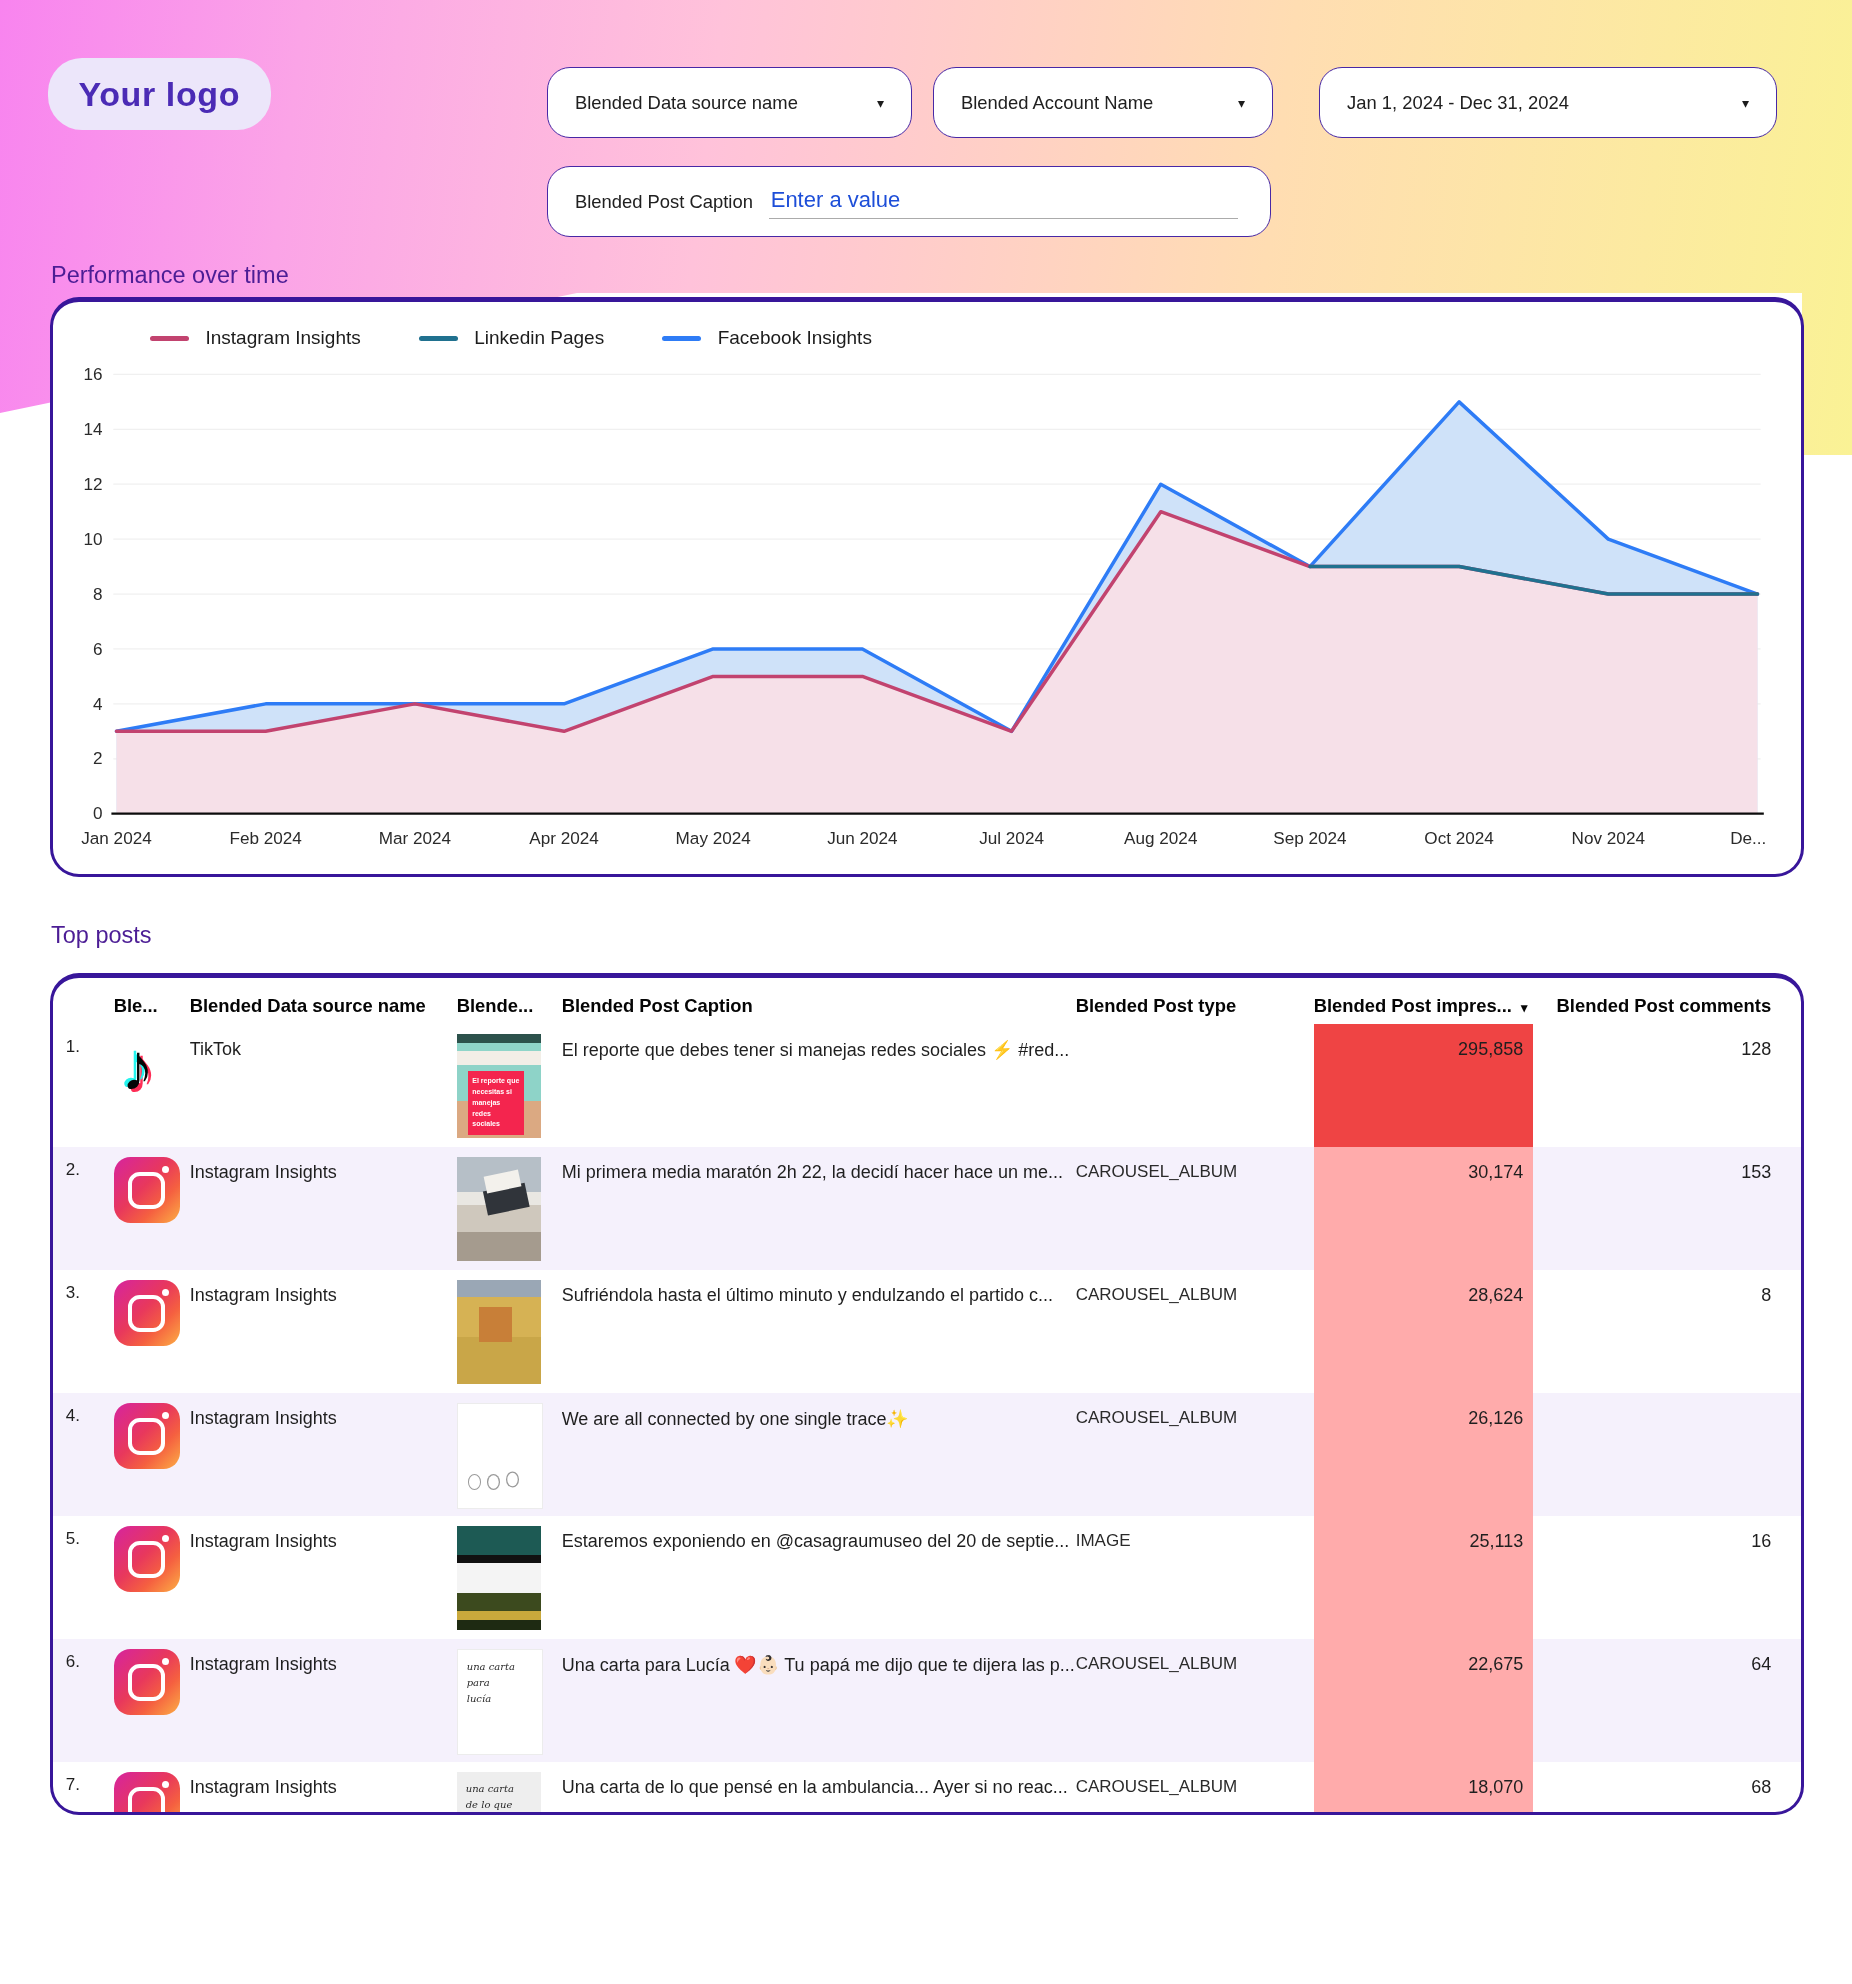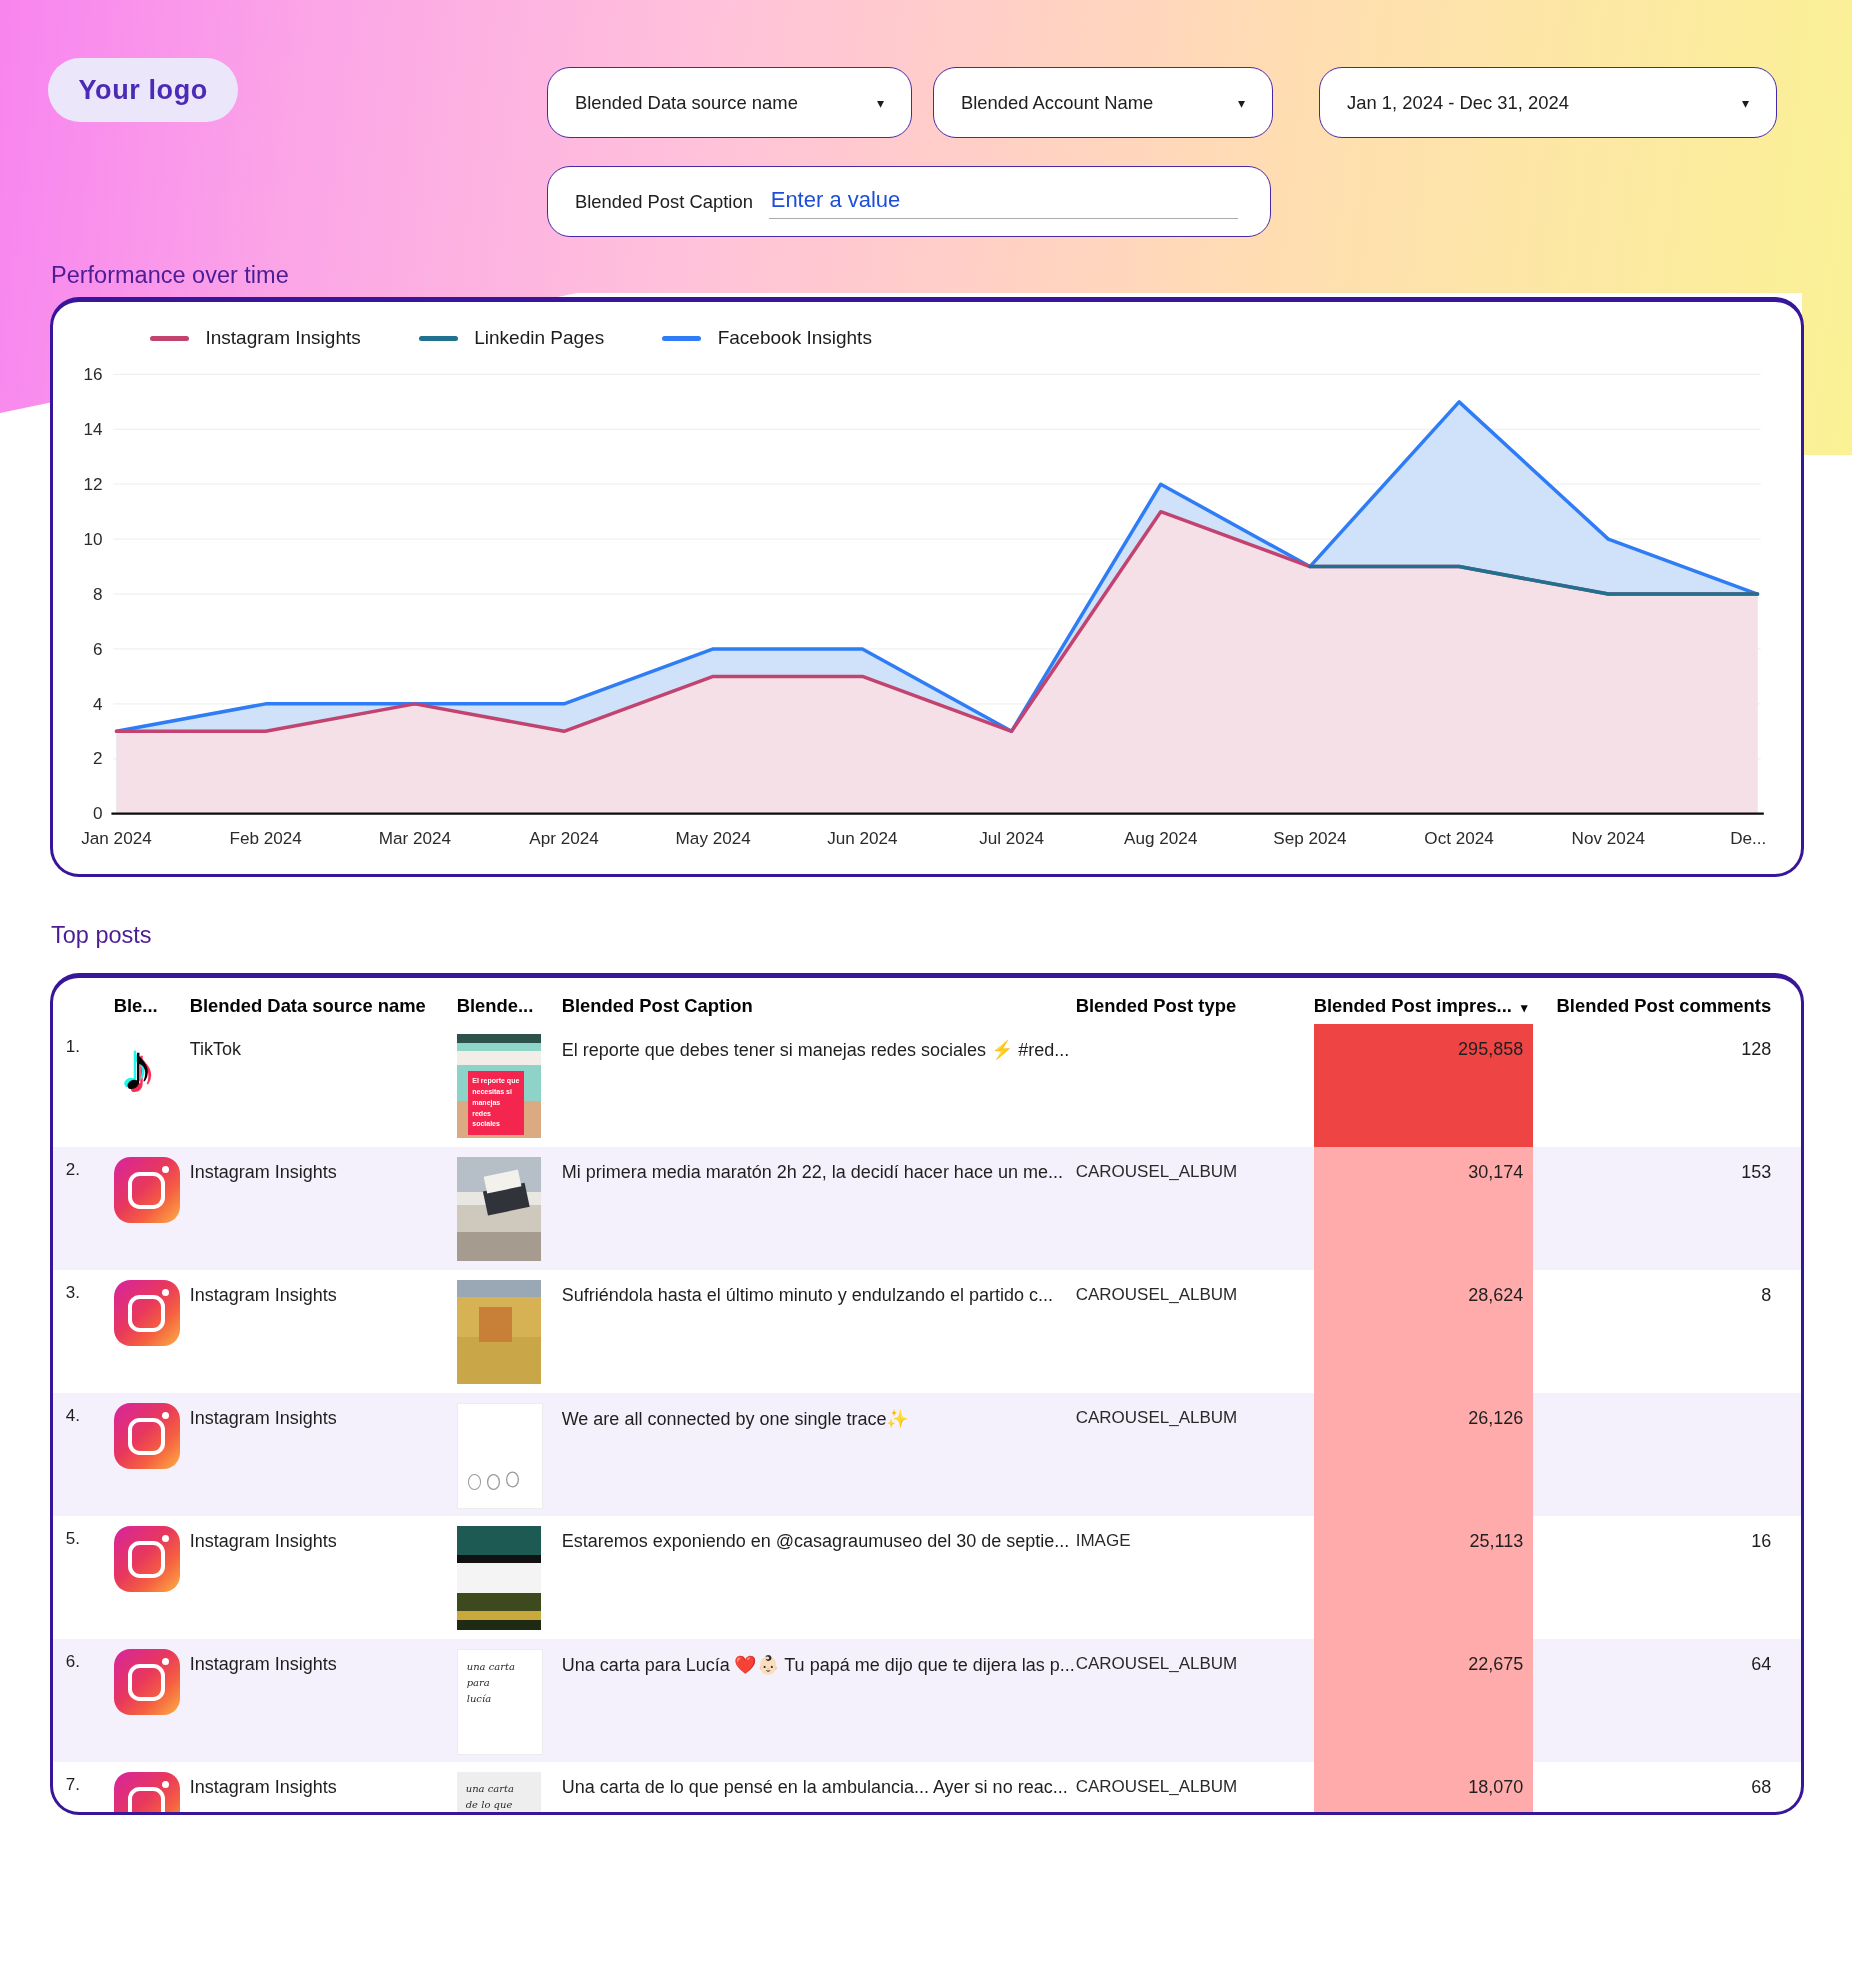--- a/index.html
+++ b/index.html
@@ -9,21 +9,21 @@
   }
   
   .bg-band{
     position:absolute;top:0;left:0;width:1852px;height:455px;
     background:linear-gradient(97deg,#f884ef 0%,#fba4e7 16%,#ffc2da 38%,#ffddb2 68%,#faf295 100%);
     clip-path:polygon(0 0,1852px 0,1852px 455px,1802px 455px,1802px 293px,577px 293px,0 413px);
   }
   
   .logo-pill{
     position:absolute;left:48px;top:58px;background:#ece6fa;border-radius:34px;
-    padding:16.5px 30.5px;font-size:27px;font-weight:bold;color:#4b2bb5;letter-spacing:0.6px;
+    padding:16.5px 30.5px;font-size:34px;font-weight:bold;color:#4b2bb5;letter-spacing:0.6px;
   }
   .chip{
     position:absolute;height:71px;background:#ffffff;border:1.9px solid #4728a6;border-radius:23px;
     display:flex;align-items:center;justify-content:space-between;
     padding:0 27px;font-size:18.4px;color:#202020;box-sizing:border-box;
   }
   .chip .caret{font-size:14px;color:#1c1c1c;margin-left:19px;}
   .chip1{left:547px;top:67px;width:365px;}
   .chip2{left:933px;top:67px;width:340px;}
   .chip3{left:1319px;top:67px;width:458px;}
@@ -239,21 +239,21 @@
         <div class="c-type">CAROUSEL_ALBUM</div>
         <div class="c-imp bg-salmon">26,126</div>
       </div>
       <div class="tgrid trow">
         <div class="c-idx">5.</div>
         <div class="c-icon"><span class="ig-icon"><span class="cam"></span><span class="dot"></span></span></div>
         <div class="c-src">Instagram Insights</div>
         <div>
           <div class="thumb th-expo"></div>
         </div>
-        <div class="c-cap">Estaremos exponiendo en @casagraumuseo del 30 de septie...</div>
+        <div class="c-cap">Estaremos exponiendo en @casagraumuseo del 20 de septie...</div>
         <div class="c-type">IMAGE</div>
         <div class="c-imp bg-salmon">25,113</div>
         <div class="c-com">16</div>
       </div>
       <div class="tgrid trow alt">
         <div class="c-idx">6.</div>
         <div class="c-icon"><span class="ig-icon"><span class="cam"></span><span class="dot"></span></span></div>
         <div class="c-src">Instagram Insights</div>
         <div>
           <div class="thumb th-letter">

